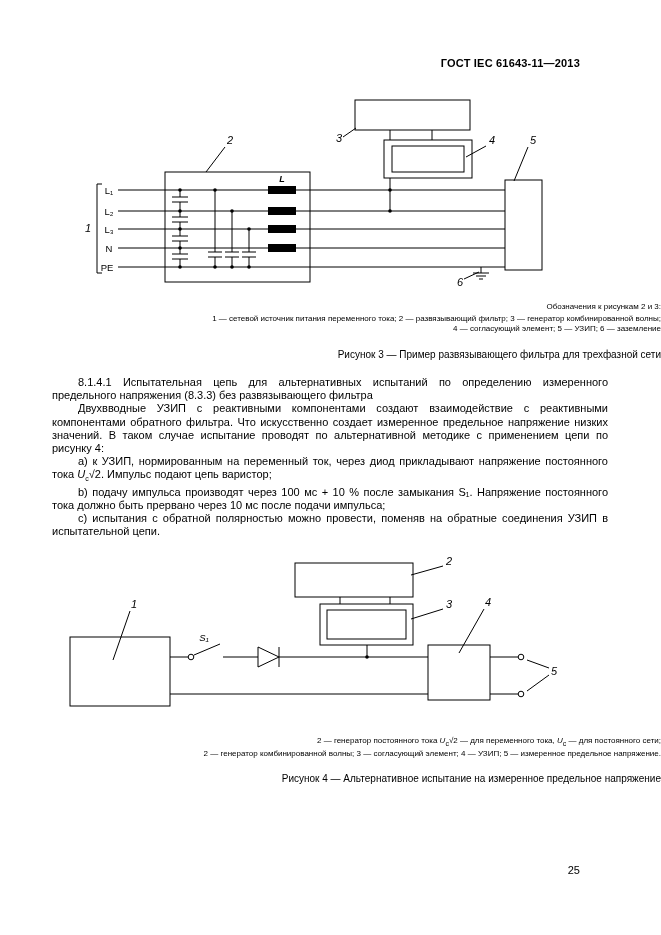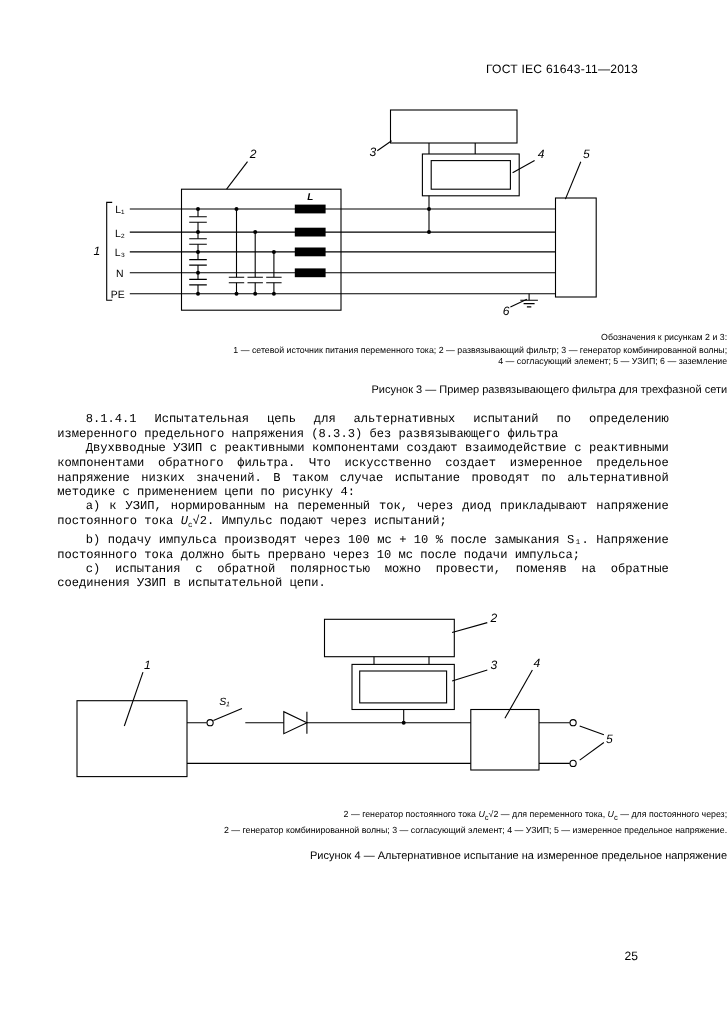--- a/index.html
+++ b/index.html
@@ -4,41 +4,41 @@
 <style>
   * { margin:0; padding:0; box-sizing:border-box; }
   html,body { background:#e8e8e8; }
   body { font-family:"Liberation Sans", sans-serif; color:#000; }
   .page {
     position:relative; width:661px; height:935px; margin:0 auto;
     background:#ffffff; overflow:hidden;
   }
   .doc-header {
     position:absolute; top:57px; right:81px;
-    font-size:11px; font-weight:normal; letter-spacing:0.2px;
+    font-size:11px; font-weight:bold; letter-spacing:0.2px;
   }
   .fig { position:absolute; left:0; }
   .fig svg text { font-family:"Liberation Sans", sans-serif; }
   .callout { font-size:11px; font-style:italic; }
   .linelabel { font-size:9.5px; font-style:normal; }
   .indlabel { font-size:9px; font-style:italic; font-weight:bold; }
   .legend {
     position:absolute; left:0; width:100%; text-align:right;
     font-size:8px; line-height:10px;
   }
   .legend .legend-title { margin-bottom:2px; }
   .caption {
     position:absolute; left:0; width:100%; text-align:right;
     font-size:10px;
   }
   .body-text {
     position:absolute; left:52px; width:556px; top:376px;
     font-size:11px; line-height:13.2px; text-align:justify;
   }
-  .body-text p { text-indent:26px;font-family:Liberation Mono, monospace; }
+  .body-text p { text-indent:26px; }
   .var { font-style:italic; }
   sub { font-size:7px; }
   .pagenum { position:absolute; top:840px; right:81px; font-size:11px;margin-top:24px; }
 </style>
 </head>
 <body>
 
 <div class="page">
 
   <div class="doc-header">ГОСТ IEC 61643-11—2013</div>
@@ -151,21 +151,21 @@
   <div class="legend" style="top:302px;">
     <div class="legend-title">Обозначения к рисункам 2 и 3:</div>
     <div>1 — сетевой источник питания переменного тока; 2 — развязывающий фильтр; 3 — генератор комбинированной волны;</div>
     <div>4 — согласующий элемент; 5 — УЗИП; 6 — заземление</div>
   </div>
   <div class="caption" style="top:349px;">Рисунок 3 — Пример развязывающего фильтра для трехфазной сети</div>
 
   <div class="body-text">
     <p>8.1.4.1 Испытательная цепь для альтернативных испытаний по определению измеренного предельного напряжения (8.3.3) без развязывающего фильтра</p>
     <p>Двухвводные УЗИП с реактивными компонентами создают взаимодействие с реактивными компонентами обратного фильтра. Что искусственно создает измеренное предельное напряжение низких значений. В таком случае испытание проводят по альтернативной методике с применением цепи по рисунку 4:</p>
-    <p><span>а) к УЗИП, нормированным на переменный ток, через диод прикладывают напряжение постоянного тока </span><span class="var">U</span><sub>c</sub><span>√2</span><span>. Импульс подают через испытаний;</span></p>
+    <p><span>а) к УЗИП, нормированным на переменный ток, через диод прикладывают напряжение постоянного тока </span><span class="var">U</span><sub>c</sub><span>√2</span><span>. Импульс подают цепь варистор;</span></p>
     <p>b) подачу импульса производят через 100 мс + 10 % после замыкания S₁. Напряжение постоянного тока должно быть прервано через 10 мс после подачи импульса;</p>
     <p>с) испытания с обратной полярностью можно провести, поменяв на обратные соединения УЗИП в испытательной цепи.</p>
   </div>
 
   <div class="fig" style="top:550px;">
     <svg width="661" height="165" viewBox="0 0 661 165">
       <g stroke="#000" stroke-width="1" fill="none">
 
         <rect x="70" y="87" width="100" height="69"></rect>
 
@@ -211,20 +211,20 @@
         <text class="callout" x="449" y="15">2</text>
         <text class="callout" x="449" y="58">3</text>
         <text class="callout" x="488" y="56">4</text>
         <text class="callout" x="554" y="125">5</text>
         <text class="callout" style="font-size:9.5px" x="204" y="91">S₁</text>
       </g>
     </svg>
   </div>
 
   <div class="legend" style="top:736px;">
-    <div><span>2 — генератор постоянного тока </span><span class="var">U</span><sub>c</sub><span>√2 — для переменного тока, </span><span class="var">U</span><sub>c</sub><span> — для постоянного через;</span></div>
+    <div><span>2 — генератор постоянного тока </span><span class="var">U</span><sub>c</sub><span>√2 — для переменного тока, </span><span class="var">U</span><sub>c</sub><span> — для постоянного сети;</span></div>
     <div>2 — генератор комбинированной волны; 3 — согласующий элемент; 4 — УЗИП; 5 — измеренное предельное напряжение.</div>
   </div>
   <div class="caption" style="top:773px;">Рисунок 4 — Альтернативное испытание на измеренное предельное напряжение</div>
 
   <div class="pagenum">25</div>
 
 </div>
 
 </body></html>

